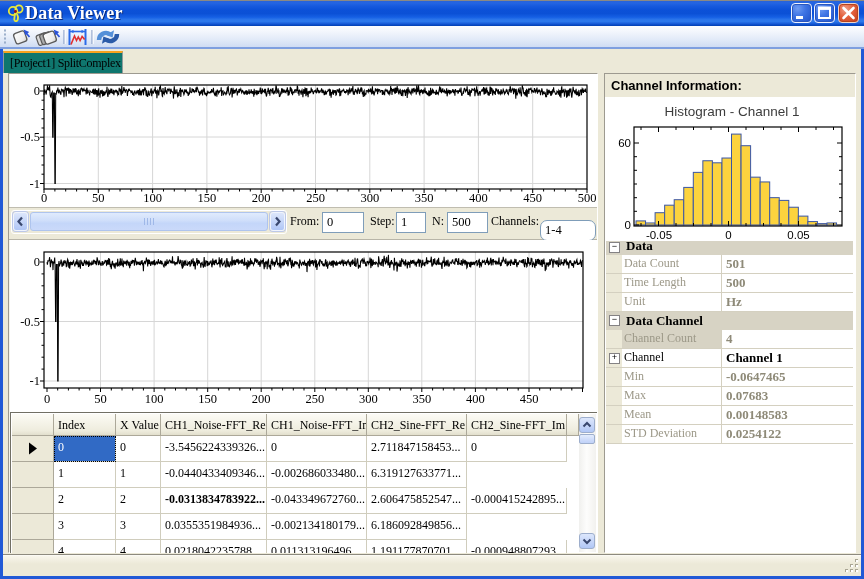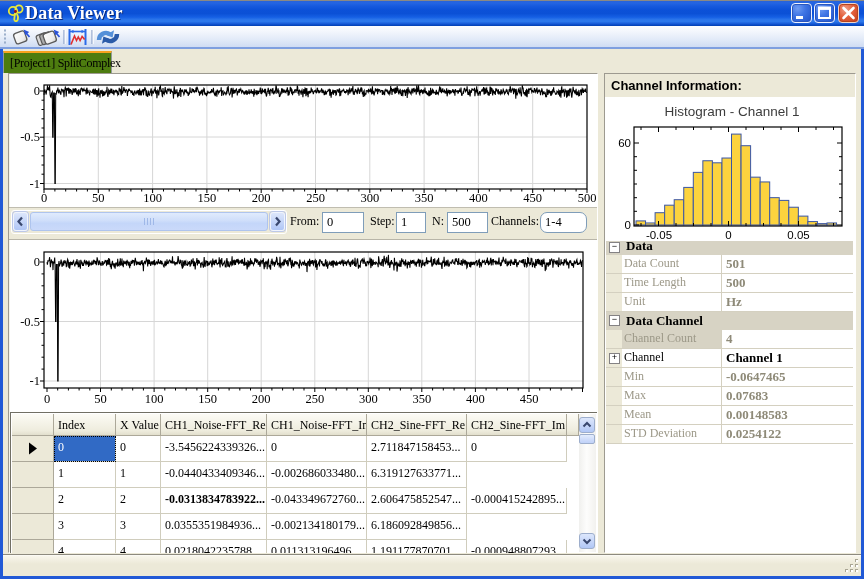--- a/index.html
+++ b/index.html
@@ -12,21 +12,21 @@
 #titletext{left:25px;top:3px;color:#fff;font-weight:bold;font-size:18px;
   text-shadow:1px 1px 0 #0a2a7a;letter-spacing:.2px;}
 .tbtn{top:3px;width:21px;height:20px;border-radius:4px;box-sizing:border-box;}
 .tbtn.blue{background:radial-gradient(circle at 30% 25%,#6f9bf2 0%,#3f74e4 40%,#1e50c8 100%);
   border:1px solid #eef3ff;box-shadow:inset 0 0 0 1px #2a57be;}
 #btnclose{background:radial-gradient(circle at 35% 30%,#f0a088 0%,#e3603c 45%,#c03a16 100%);
   border:1px solid #f0d4c8;box-shadow:inset 0 0 0 1px #b5441f;}
 #toolbar{left:0;top:26px;width:864px;height:21px;
   background:linear-gradient(180deg,#fdfeff 0%,#f1f5fc 30%,#dfe8f7 70%,#cfdcf3 100%);
   border-bottom:2px solid #7f9fdf;}
-#tab1{left:3px;top:51px;width:109px;height:22px;background:#4d7c0f;
+#tab1{left:3px;top:51px;width:120px;height:22px;background:#0f766e;
   border-left:1px solid #919b9c;border-right:1px solid #919b9c;
   border-top:2px solid #f8a21e;box-sizing:border-box;}
 #tab1 span{position:absolute;left:6px;top:3px;font-size:12px;letter-spacing:-0.3px;color:#000;white-space:nowrap;}
 #leftgroup{left:8px;top:73px;width:590px;height:480px;background:#fff;
   border-top:1px solid #9d9a90;border-left:1px solid #9d9a90;
   border-bottom:1px solid #fff;border-right:1px solid #fff;
   box-shadow:inset 1px 1px 0 #f6f4ea;box-sizing:border-box;}
 #scrollrow{left:9px;top:207px;width:588px;height:33px;background:#ECE9D8;
   border-top:1px solid #c0bdb0;border-bottom:1px solid #b8b5a8;box-sizing:border-box;}
 .xptext{position:absolute;background:#fff;border:1px solid #7f9db9;box-sizing:border-box;
@@ -190,21 +190,21 @@
 <svg width="13" height="17" viewBox="0 0 13 17">
       <path d="M5 4.5 L8.5 8.5 L5 12.5" stroke="#39476e" stroke-width="2.2" fill="none"></path>
     </svg></div>
 <div class="lbl" style="left:290px;top:214px;">From:</div>
 <div class="xptext" style="left:322px;top:212px;width:42px;height:21px;">0</div>
 <div class="lbl" style="left:370px;top:214px;">Step:</div>
 <div class="xptext" style="left:396px;top:212px;width:30px;height:21px;">1</div>
 <div class="lbl" style="left:432px;top:214px;">N:</div>
 <div class="xptext" style="left:447px;top:212px;width:41px;height:21px;">500</div>
 <div class="lbl" style="left:491px;top:214px;">Channels:</div>
-<div class="xptext" style="left:540px;top:212px;width:47px;height:21px;border-radius:7px;">1-4</div>
+<div class="xptext" style="left:540px;top:220px;width:56px;height:21px;border-radius:7px;">1-4</div>
 <svg class="abs" style="left:10px;top:240px" width="587" height="170" viewBox="0 0 587 170">
 <rect x="0" y="0" width="587" height="170" fill="#fff"></rect>
 <line x1="90.5" y1="12" x2="90.5" y2="148" stroke="#d6d6d6" stroke-width="1"></line>
 <line x1="144.1" y1="12" x2="144.1" y2="148" stroke="#d6d6d6" stroke-width="1"></line>
 <line x1="197.7" y1="12" x2="197.7" y2="148" stroke="#d6d6d6" stroke-width="1"></line>
 <line x1="251.2" y1="12" x2="251.2" y2="148" stroke="#d6d6d6" stroke-width="1"></line>
 <line x1="304.8" y1="12" x2="304.8" y2="148" stroke="#d6d6d6" stroke-width="1"></line>
 <line x1="358.3" y1="12" x2="358.3" y2="148" stroke="#d6d6d6" stroke-width="1"></line>
 <line x1="411.8" y1="12" x2="411.8" y2="148" stroke="#d6d6d6" stroke-width="1"></line>
 <line x1="465.4" y1="12" x2="465.4" y2="148" stroke="#d6d6d6" stroke-width="1"></line>

